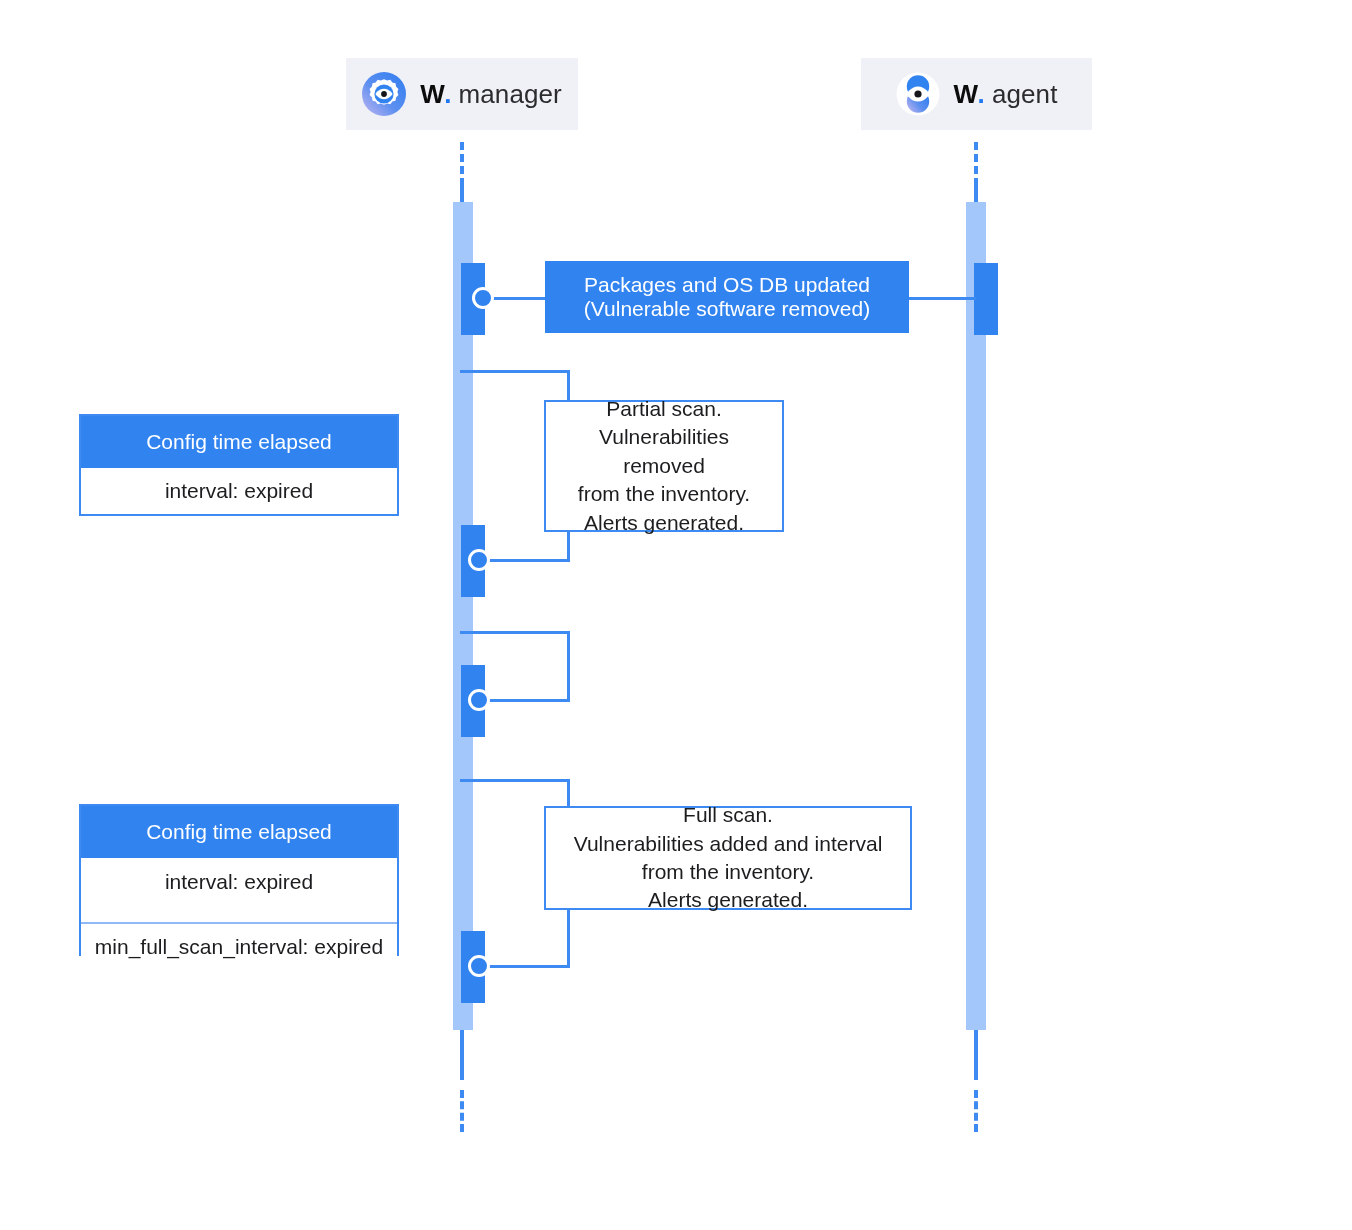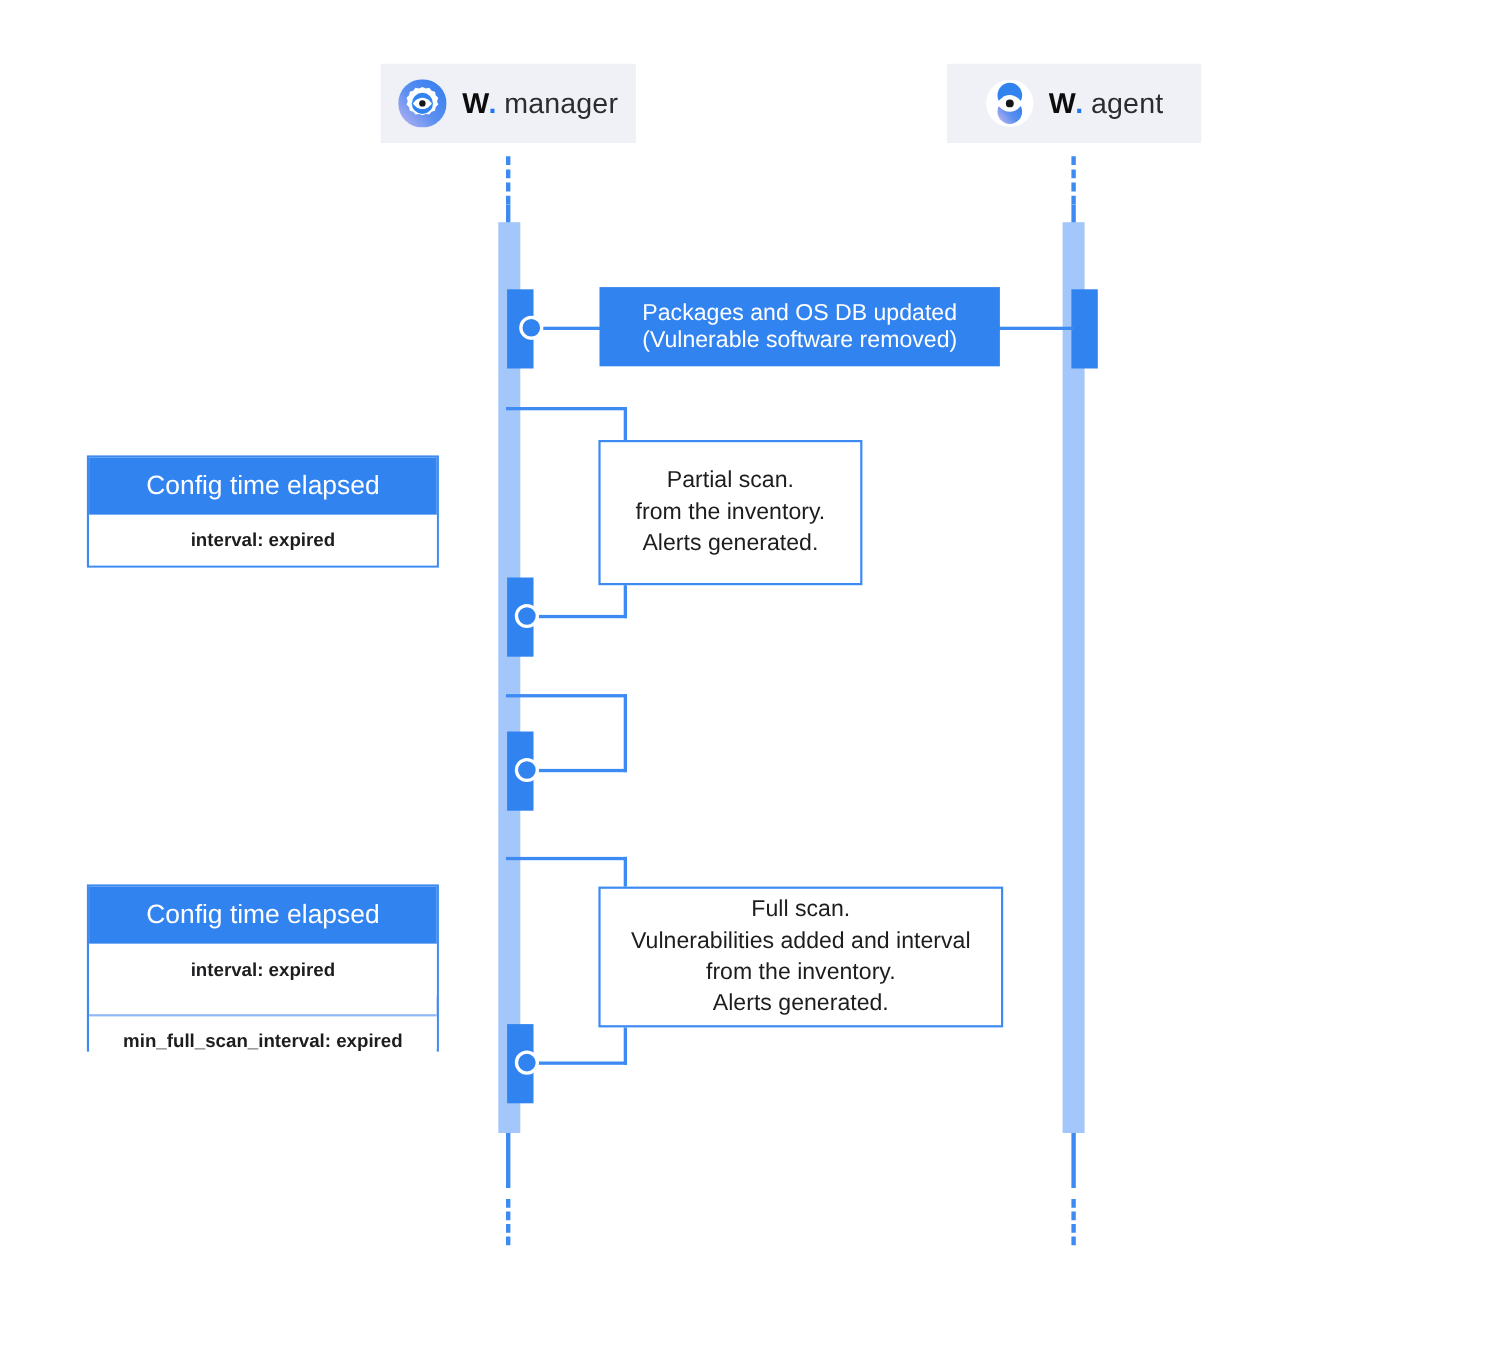--- a/index.html
+++ b/index.html
@@ -128,37 +128,36 @@
   
   .note {
     position: absolute;
     box-sizing: border-box;
     border: 2px solid #3d8bf2;
     background: #ffffff;
   }
   .note-header {
     background: #3183f0;
     color: #ffffff;
-    font-size: 24px;
+    font-size: 21px;
     text-align: center;
     display: flex;
     align-items: center;
     justify-content: center;
     box-sizing: border-box;
   }
   .note-row {
     color: #1d1d1f;
-    font-size: 17px;
-    text-align: center;
-    display: flex;
-    align-items: center;
-    justify-content: center;
-    box-sizing: border-box;
-    background: #ffffff;
-    font-weight: bold;
+    font-size: 21px;
+    text-align: center;
+    display: flex;
+    align-items: center;
+    justify-content: center;
+    box-sizing: border-box;
+    background: #ffffff;
   }
   .note-row + .note-row {
     border-top: 2px solid #8fb8f5;
     margin-top: 16px;
   }
 </style>
 </head>
 <body>
 
 <div id="canvas">
@@ -244,20 +243,21 @@
 
   <div class="msg-line h" style="left:460px; top:370px; width:110px;"></div>
   <div class="msg-line v" style="left:567px; top:370px; height:192px;"></div>
   <div class="msg-line h" style="left:478px; top:559px; width:92px;"></div>
 
   <div class="activation-dark" style="left:461px; top:525px; width:24px; height:72px;"></div>
 
   <div class="box-outline" style="left:544px; top:400px; width:240px; height:132px; padding:0 10px;">
     <div>
       <div>Partial scan.</div>
+      <div>Vulnerabilities removed</div>
       <div>from the inventory.</div>
       <div>Alerts generated.</div>
     </div>
   </div>
 
   <div class="endpoint-dot" style="left:468px; top:549px;"></div>
 
   <div class="msg-line h" style="left:460px; top:631px; width:110px;"></div>
   <div class="msg-line v" style="left:567px; top:631px; height:71px;"></div>
   <div class="msg-line h" style="left:478px; top:699px; width:92px;"></div>
@@ -272,21 +272,21 @@
     <div class="note-row" style="height:48px;">interval: expired</div>
     <div class="note-row" style="height:48px;">min_full_scan_interval: expired</div>
   </div>
 
   <div class="msg-line h" style="left:460px; top:779px; width:110px;"></div>
   <div class="msg-line v" style="left:567px; top:779px; height:189px;"></div>
   <div class="msg-line h" style="left:478px; top:965px; width:92px;"></div>
 
   <div class="activation-dark" style="left:461px; top:931px; width:24px; height:72px;"></div>
 
-  <div class="box-outline" style="left:544px; top:806px; width:368px; height:128px; padding:0 10px;">
+  <div class="box-outline" style="left:544px; top:806px; width:368px; height:104px; padding:0 10px;">
     <div>
       <div>Full scan.</div>
       <div>Vulnerabilities added and interval</div>
       <div>from the inventory.</div>
       <div>Alerts generated.</div>
     </div>
   </div>
 
   <div class="endpoint-dot" style="left:468px; top:955px;"></div>
 

